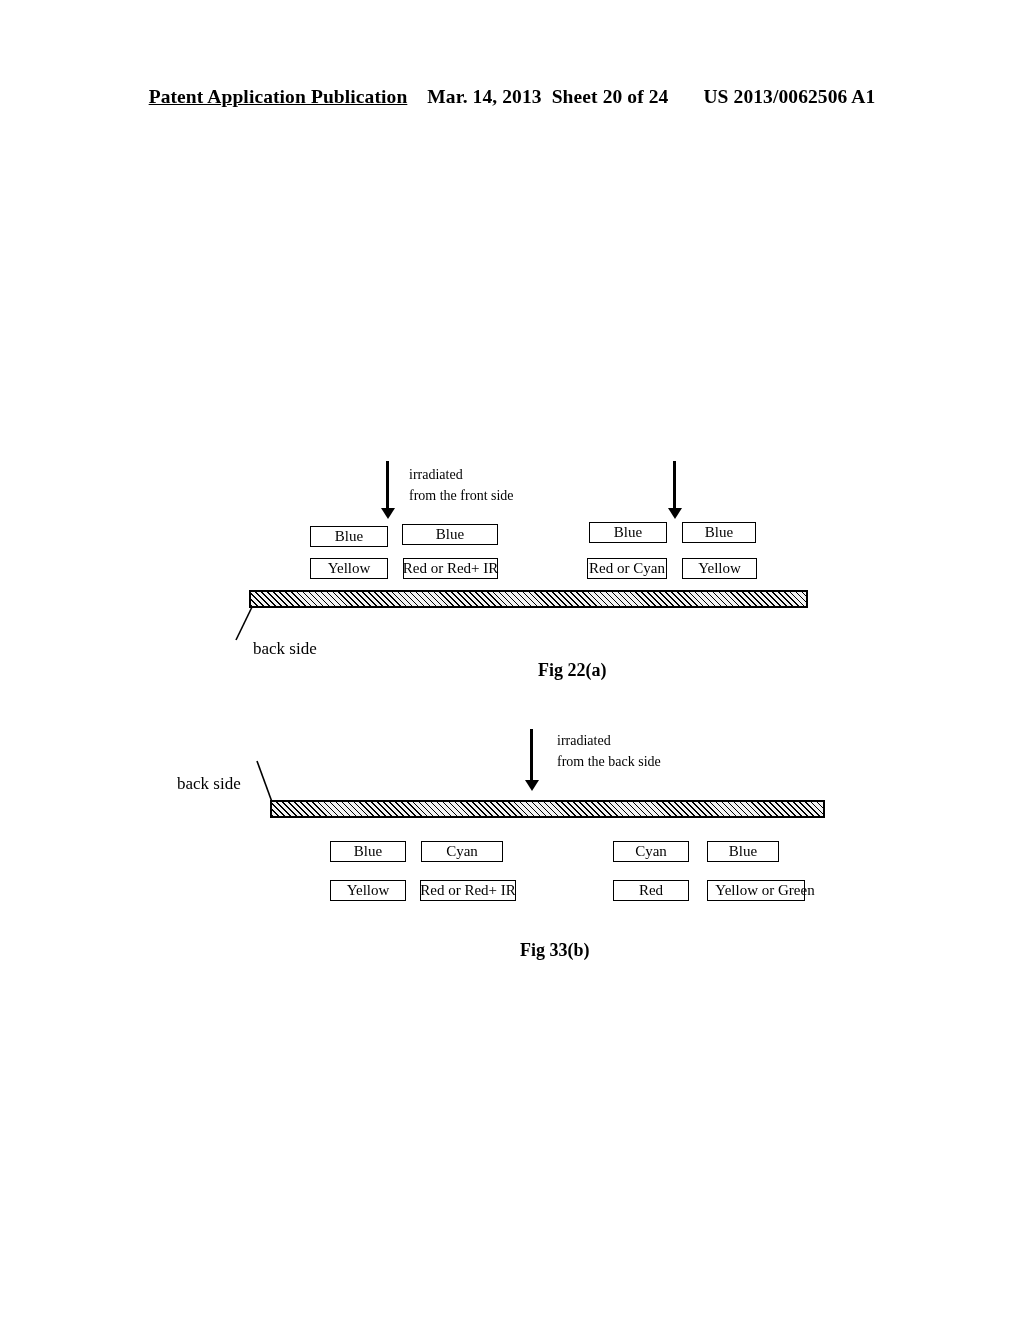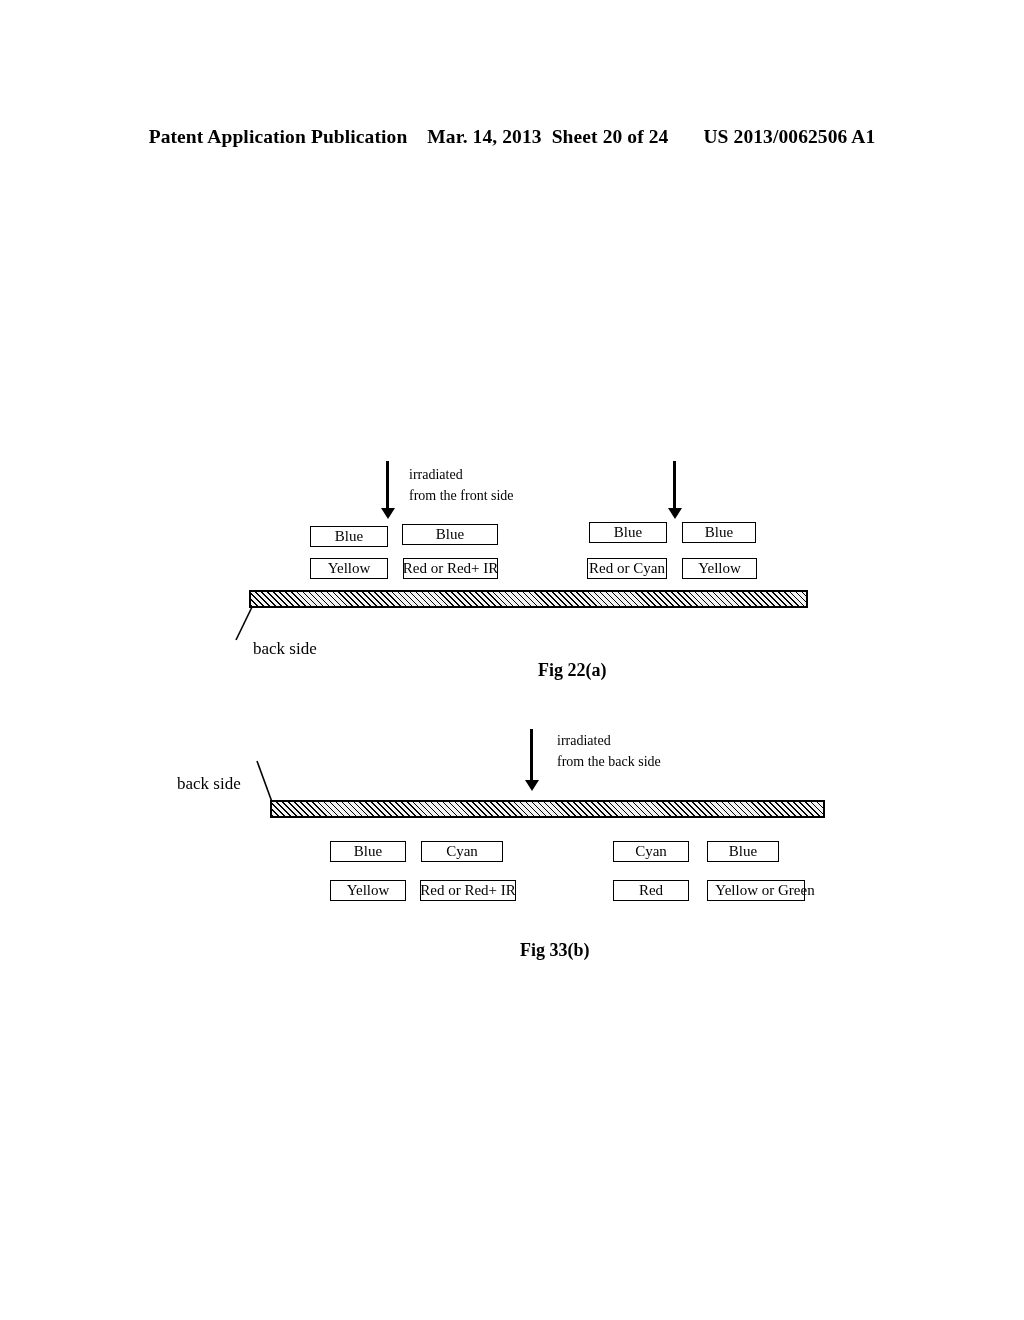--- a/index.html
+++ b/index.html
@@ -24,22 +24,22 @@
     width: 1024px;
     height: 26px;
     display: flex;
     justify-content: center;
     align-items: baseline;
     font-weight: bold;
     font-size: 19.5px;
     letter-spacing: 0.1px;
     white-space: nowrap;
   }
-  #page-header .hdr-pub { margin-right: 20px; }
-  #page-header .hdr-date { margin-right: 10px; margin-top: 40px; }
+  #page-header .hdr-pub { margin-right: 20px; text-decoration: underline; }
+  #page-header .hdr-date { margin-right: 10px; }
   #page-header .hdr-sheet { margin-right: 35px; }
   #page-header .hdr-num { }
 
   
   .figure {
     position: absolute;
     left: 0;
     width: 1024px;
   }
   #figure-a { top: 440px; height: 250px; }

